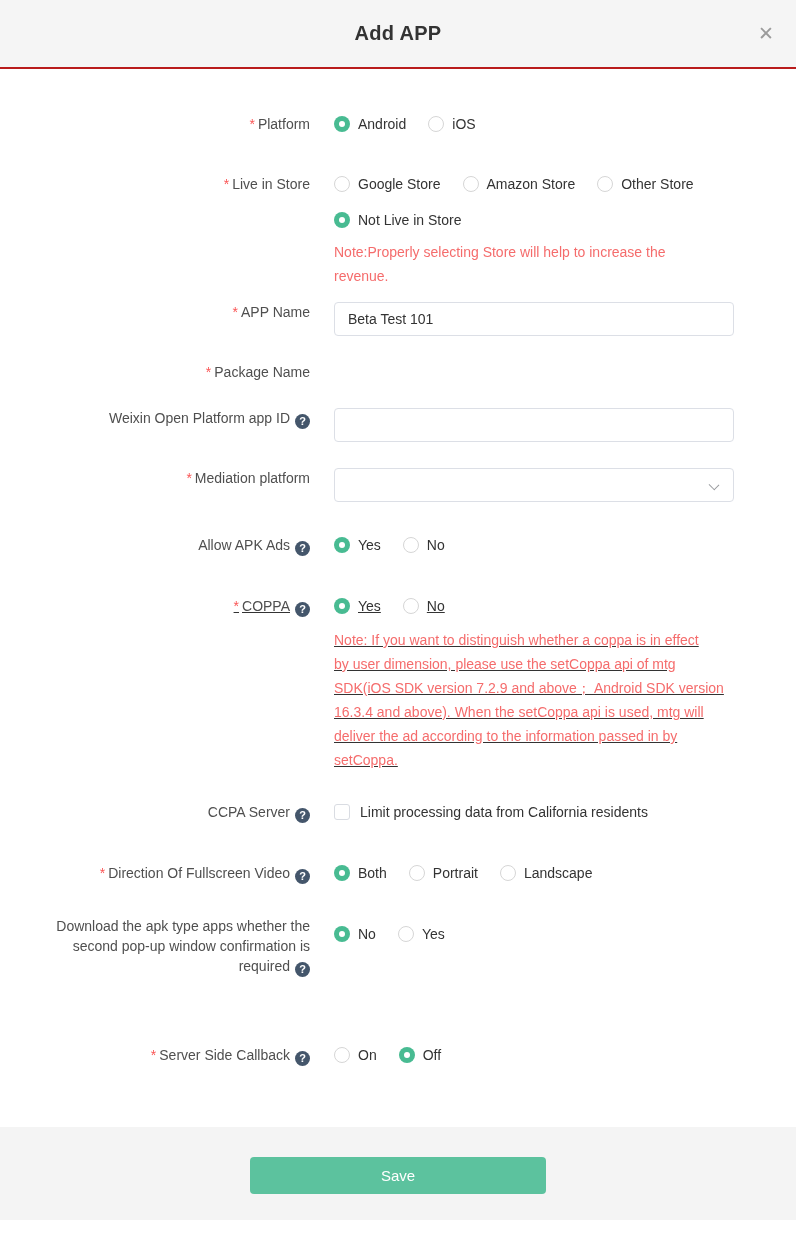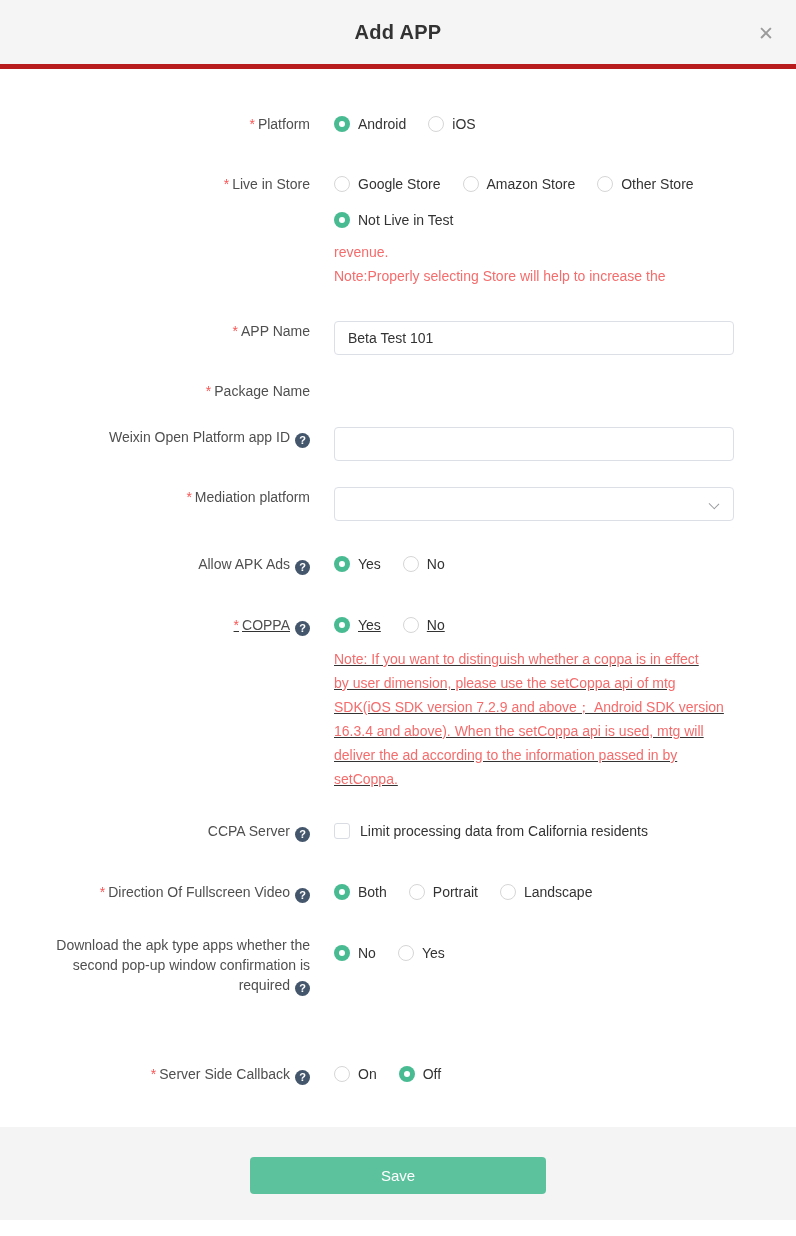--- a/index.html
+++ b/index.html
@@ -7,21 +7,21 @@
   body {
     font-family: "Liberation Sans", "DejaVu Sans", sans-serif;
     background:#fff; color:#333; font-size:14px;
   }
   .modal { position:relative; width:796px; height:1236px; background:#fff; overflow:hidden; }
 
   
   .modal-header {
     height:69px; background:#f5f5f5; position:relative;
     display:flex; align-items:center; justify-content:center;
-    border-bottom:5px solid #b91c1c;
+    border-bottom:2px solid #b91c1c;
   }
   .modal-title { font-size:20px; font-weight:700; color:#333; letter-spacing:.3px; }
   .close-btn {
     position:absolute; right:18px; top:22px; width:24px; height:24px;
     color:#9b9b9b; font-size:19px; line-height:24px; text-align:center;
     cursor:pointer; font-weight:400;
   }
 
   
   .content { padding-top:45px; }
@@ -31,21 +31,21 @@
     line-height:20px; flex-shrink:0;
   }
   .control-col { margin-left:24px; flex:1; }
   .req { color:#fa5555; margin-right:3px; }
 
   .mb40 { margin-bottom:40px; }
   .mb33 { margin-bottom:33px; }
   .mb32 { margin-bottom:32px; }
   .mb30 { margin-bottom:30px;text-decoration:underline; }
   .mb26 { margin-bottom:26px; }
-  .mb22 { margin-bottom:33px; }
+  .mb22 { margin-bottom:14px; }
   .mb68 { margin-bottom:68px; }
 
   
   .help-icon {
     display:inline-block; width:15px; height:15px; border-radius:50%;
     background:#44566b; color:#fff; font-size:11px; line-height:15px;
     text-align:center; margin-left:5px; vertical-align:-2px; cursor:pointer;
     font-weight:700;
   }
 
@@ -156,26 +156,26 @@
             <span class="radio-text">Amazon Store</span>
           </span>
           <span class="radio-option">
             <span class="radio"></span>
             <span class="radio-text">Other Store</span>
           </span>
         </div>
         <div class="radio-group sub-line">
           <span class="radio-option">
             <span class="radio selected"></span>
-            <span class="radio-text">Not Live in Test</span>
+            <span class="radio-text">Not Live in Store</span>
           </span>
         </div>
         <div class="note">
+          <div class="note-line">Note:Properly selecting Store will help to increase the</div>
           <div class="note-line">revenue.</div>
-          <div class="note-line">Note:Properly selecting Store will help to increase the</div>
         </div>
       </div>
     </div>
 
     <div class="row mb26">
       <div class="label-col">
         <span class="req">*</span><span>APP Name</span>
       </div>
       <div class="control-col">
         <input class="text-input" type="text" value="Beta Test 101" style="">

